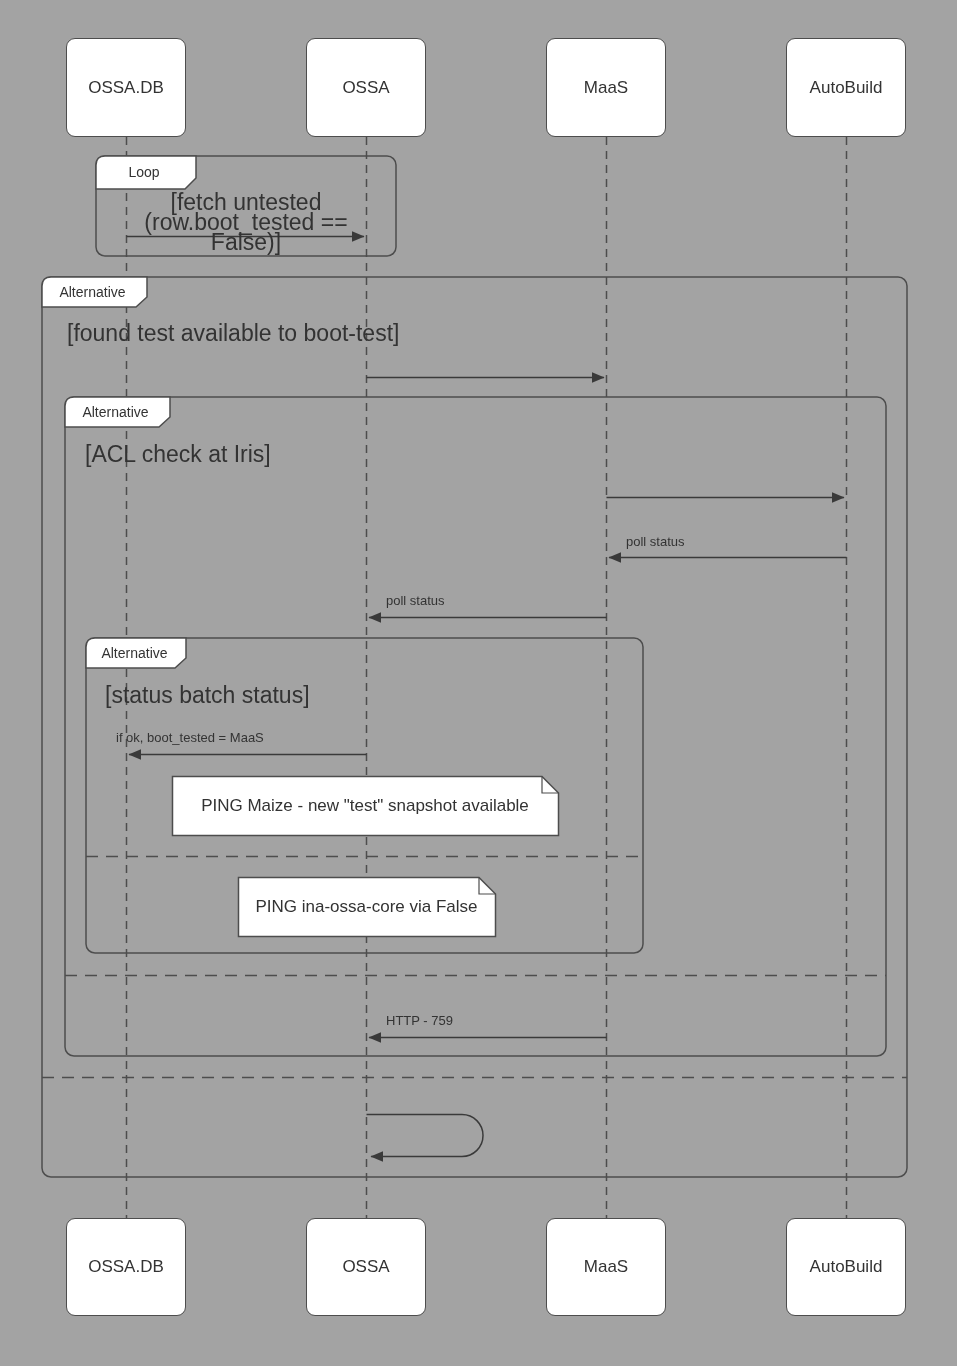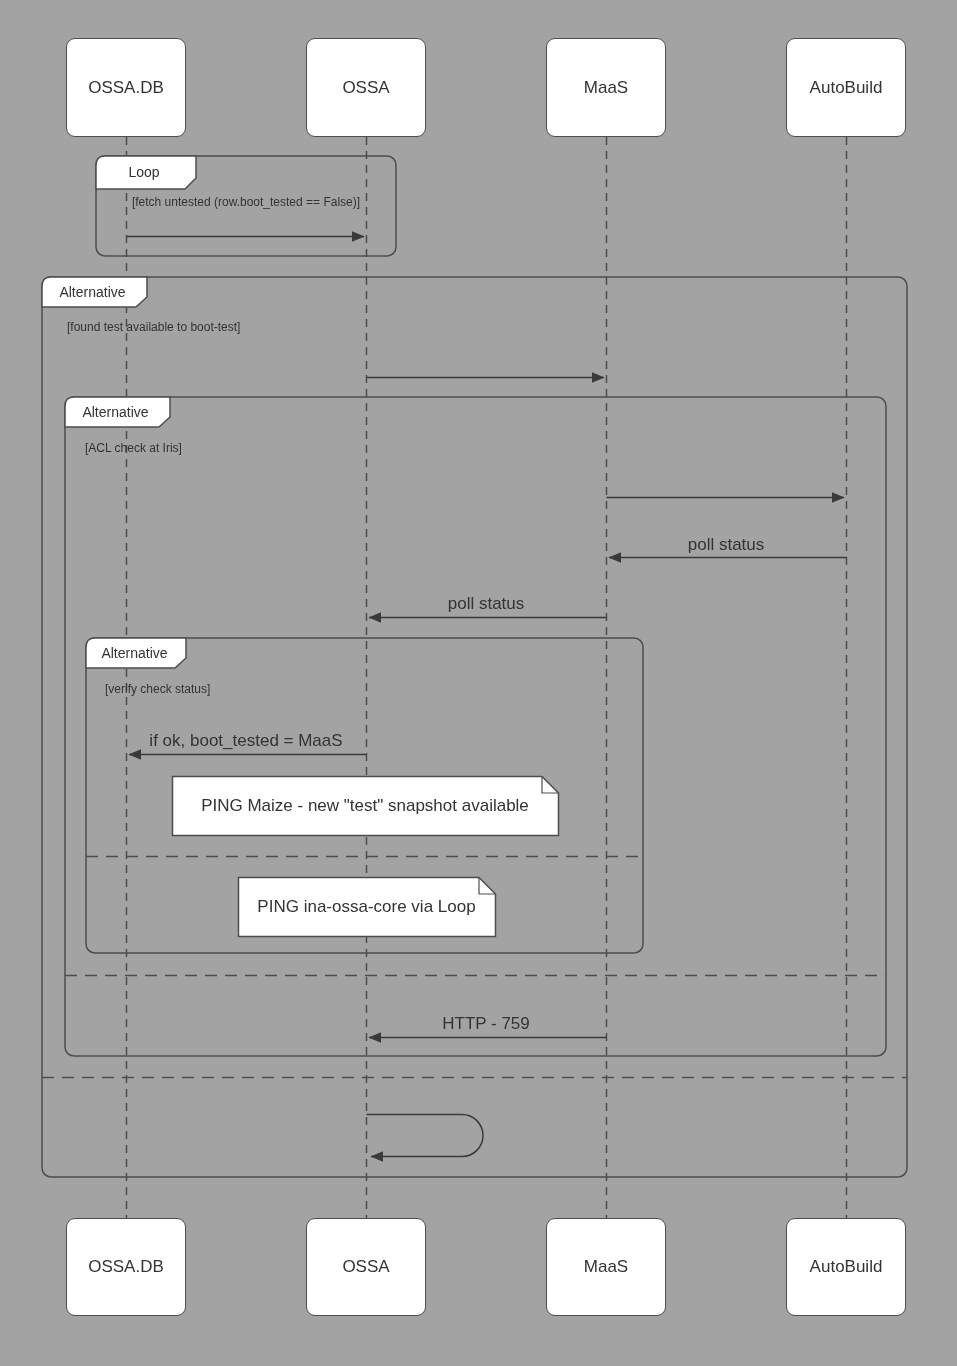--- a/index.html
+++ b/index.html
@@ -17,23 +17,23 @@
   .notefold{fill:none;stroke:#4d4d4d;stroke-width:1.2;}
   .actor{
     position:absolute;width:120px;border:1.5px solid #4d4d4d;border-radius:9px;
     background:#ffffff;display:flex;align-items:center;justify-content:center;
     font-size:17px;box-sizing:border-box;
   }
   .tab-label{
     position:absolute;display:flex;align-items:center;justify-content:center;
     font-size:14px;
   }
-  .cond{position:absolute;font-size:12px;white-space:nowrap;line-height:1.2;}
+  .cond{position:absolute;font-size:23px;white-space:nowrap;line-height:1.2;}
   .cond.wrap{white-space:normal;text-align:center;line-height:20px;}
-  .msg-label{position:absolute;font-size:17px;text-align:center;line-height:1.15;}
+  .msg-label{position:absolute;font-size:13px;line-height:1.15;}
   .note-text{
     position:absolute;display:flex;align-items:center;justify-content:center;
     font-size:17px;text-align:center;
   }
 </style>
 </head>
 <body>
 
 <div class="canvas">
 
@@ -105,23 +105,23 @@
   </div>
 
   <div class="tab-label" style="left:96px;top:157px;width:96px;height:30px">Loop</div>
   <div class="tab-label" style="left:42px;top:277px;width:101px;height:29px">Alternative</div>
   <div class="tab-label" style="left:65px;top:397px;width:101px;height:29px">Alternative</div>
   <div class="tab-label" style="left:86px;top:638px;width:97px;height:29px">Alternative</div>
 
   <div class="cond wrap" style="left:116px;top:192px;width:260px">[fetch untested (row.boot_tested == False)]</div>
   <div class="cond" style="left:67px;top:320px">[found test available to boot-test]</div>
   <div class="cond" style="left:85px;top:441px">[ACL check at Iris]</div>
-  <div class="cond" style="left:105px;top:682px">[verify check status]</div>
+  <div class="cond" style="left:105px;top:682px">[status batch status]</div>
 
   <div class="msg-label" style="left:626px;top:535px;width:200px">poll status</div>
   <div class="msg-label" style="left:386px;top:594px;width:200px">poll status</div>
   <div class="msg-label" style="left:116px;top:731px;width:260px">if ok, boot_tested = MaaS</div>
   <div class="msg-label" style="left:386px;top:1014px;width:200px">HTTP - 759</div>
 
   <div class="note-text" style="left:172px;top:776px;width:386px;height:59px">PING Maize - new "test" snapshot available</div>
-  <div class="note-text" style="left:238px;top:877px;width:257px;height:59px">PING ina-ossa-core via Loop</div>
+  <div class="note-text" style="left:238px;top:877px;width:257px;height:59px">PING ina-ossa-core via False</div>
 
 </div>
 
 </body></html>

